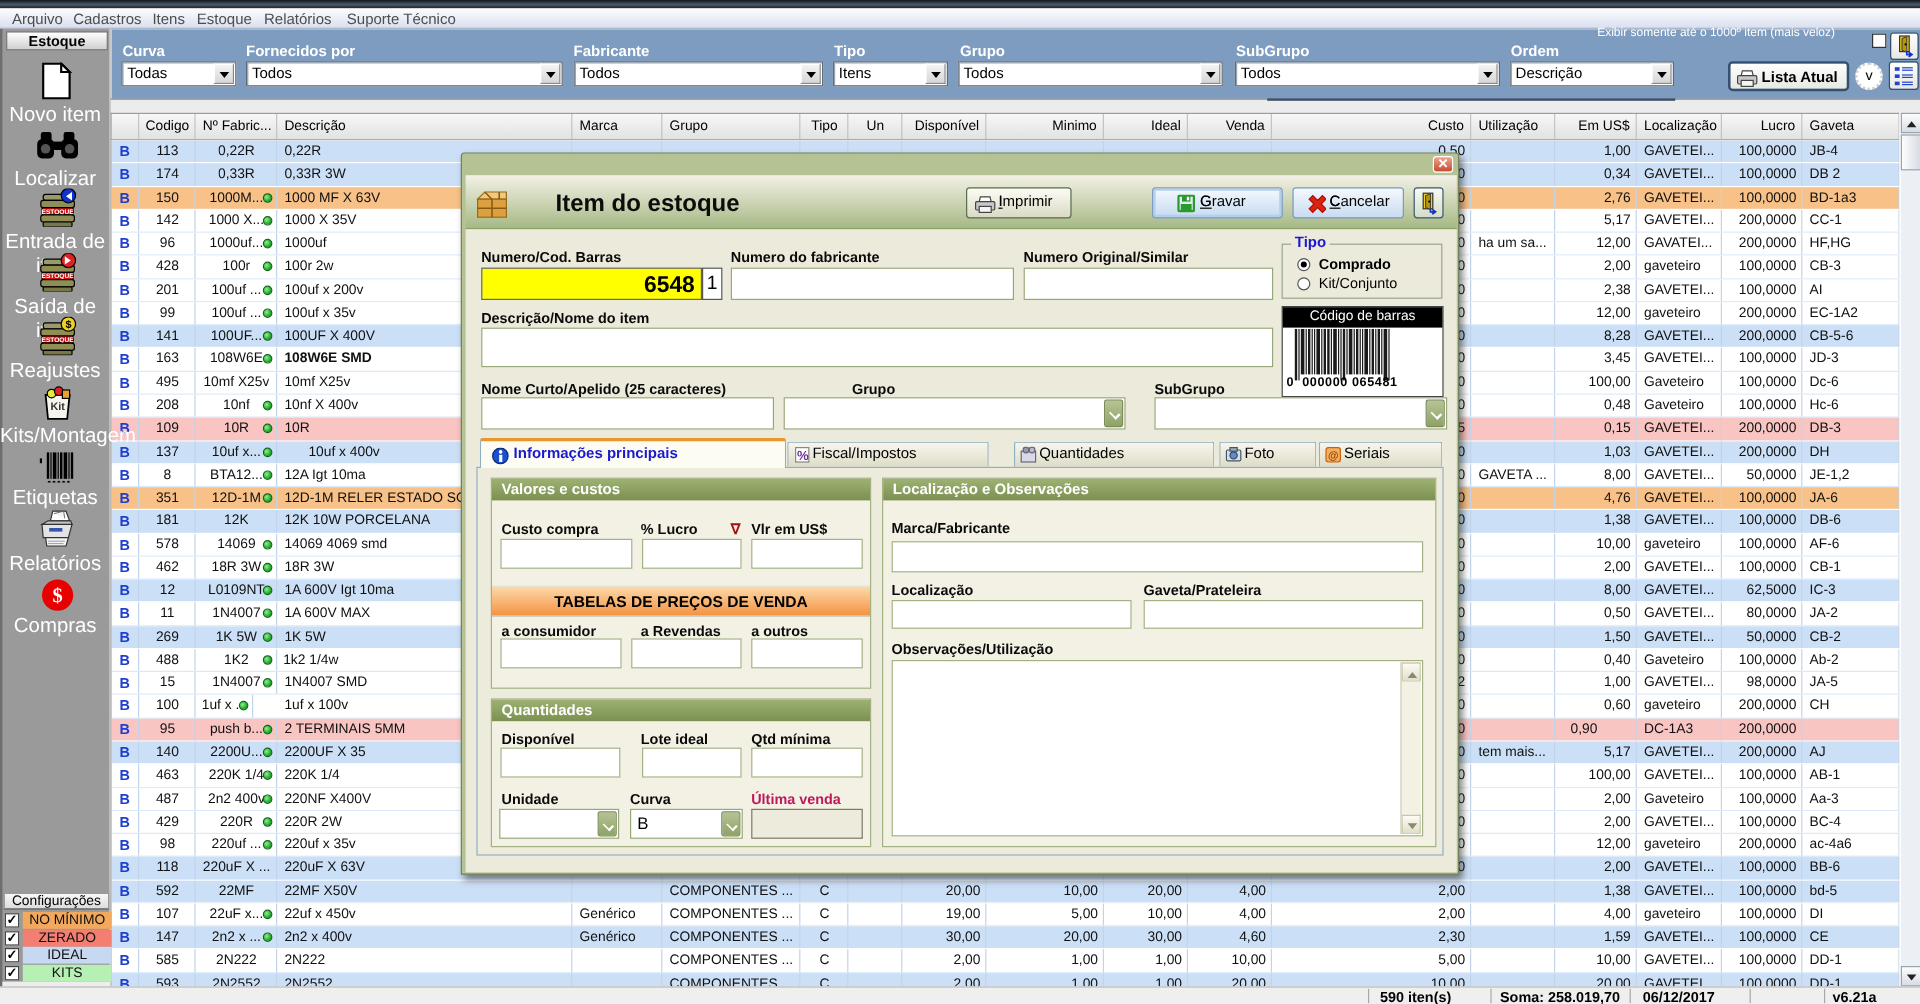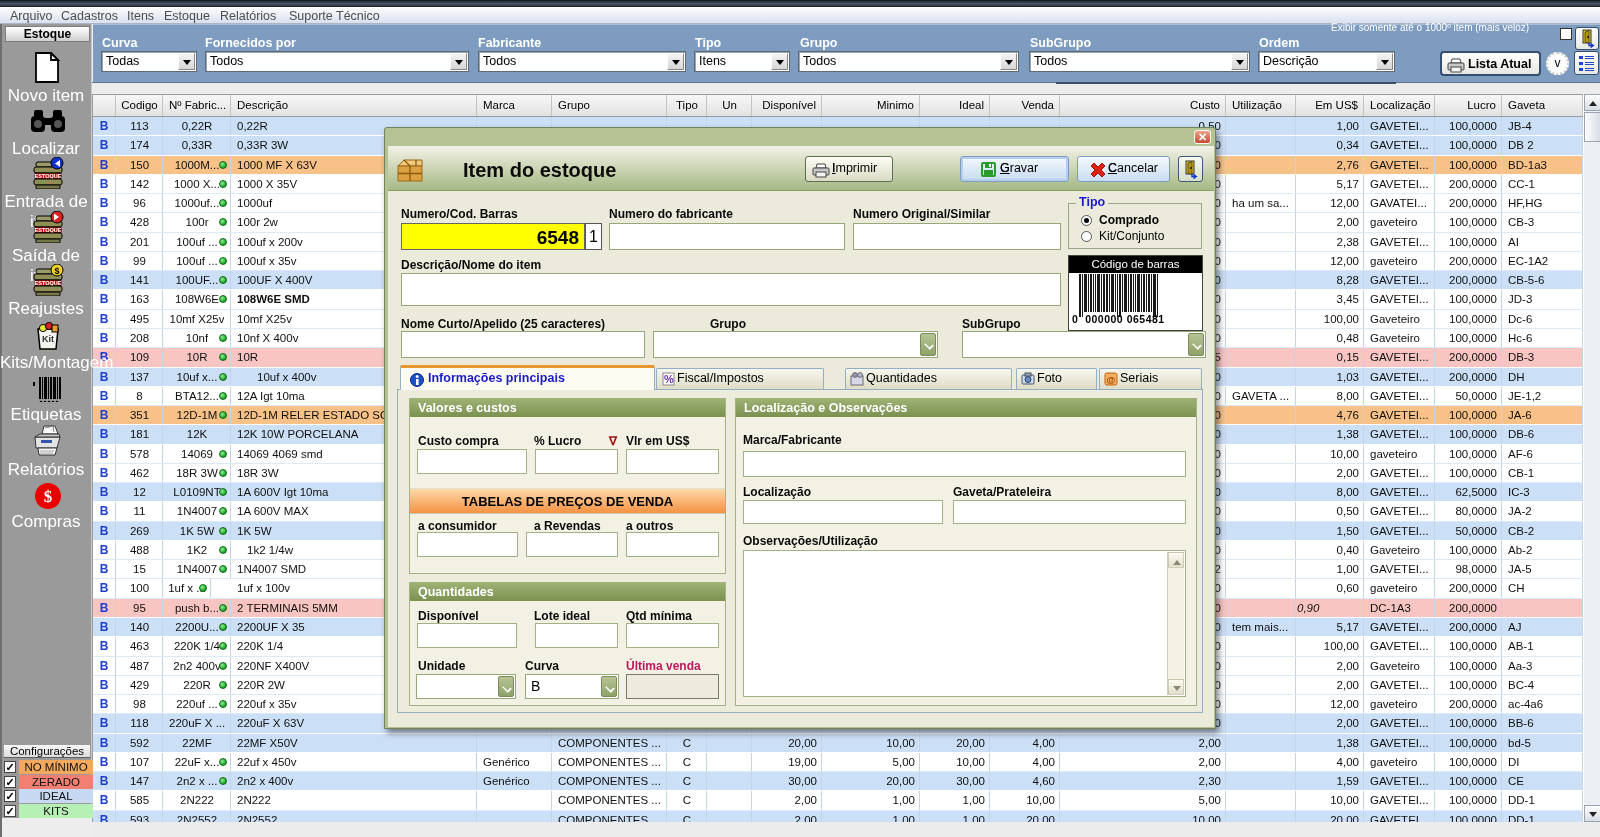--- a/index.html
+++ b/index.html
@@ -647,21 +647,21 @@
         <div class="c" style="left:1134px;width:69px;text-align:left;padding-left:5px;"></div>
         <div class="c" style="left:1204px;width:67px;text-align:right;padding-right:4px;">1,50</div>
         <div class="c" style="left:1272px;width:70px;text-align:left;padding-left:5px;">GAVETEI...</div>
         <div class="c" style="left:1343px;width:66px;text-align:right;padding-right:4px;">50,0000</div>
         <div class="c" style="left:1410px;width:80px;text-align:left;padding-left:5px;">CB-2</div>
       </div>
 <div class="row" style="top:423.94px;background:#ffffff;border-bottom:1px solid #dce9f8;">
         <div class="c" style="left:0px;width:23px;text-align:center;"><span class="bmk">B</span></div>
         <div class="c" style="left:24px;width:46px;text-align:center;">488</div>
         <div class="c" style="left:71px;width:67px;text-align:center;"><span class="fabtx">1K2</span><i class="dot"></i></div>
-        <div class="c" style="left:149px;width:245px;text-align:left;padding-left:5px;">1k2 1/4w</div>
+        <div class="c" style="left:138px;width:245px;text-align:left;padding-left:5px;">1k2 1/4w</div>
         <div class="c" style="left:385px;width:74px;text-align:left;padding-left:5px;"></div>
         <div class="c" style="left:460px;width:114px;text-align:left;padding-left:5px;"></div>
         <div class="c" style="left:575px;width:39px;text-align:center;"></div>
         <div class="c" style="left:615px;width:44px;text-align:center;"></div>
         <div class="c" style="left:660px;width:69px;text-align:right;padding-right:4px;"></div>
         <div class="c" style="left:730px;width:97px;text-align:right;padding-right:4px;"></div>
         <div class="c" style="left:828px;width:69px;text-align:right;padding-right:4px;"></div>
         <div class="c" style="left:898px;width:69px;text-align:right;padding-right:4px;"></div>
         <div class="c" style="left:968px;width:165px;text-align:right;padding-right:4px;">0,20</div>
         <div class="c" style="left:1134px;width:69px;text-align:left;padding-left:5px;"></div>
@@ -718,21 +718,21 @@
         <div class="c" style="left:385px;width:74px;text-align:left;padding-left:5px;"></div>
         <div class="c" style="left:460px;width:114px;text-align:left;padding-left:5px;"></div>
         <div class="c" style="left:575px;width:39px;text-align:center;"></div>
         <div class="c" style="left:615px;width:44px;text-align:center;"></div>
         <div class="c" style="left:660px;width:69px;text-align:right;padding-right:4px;"></div>
         <div class="c" style="left:730px;width:97px;text-align:right;padding-right:4px;"></div>
         <div class="c" style="left:828px;width:69px;text-align:right;padding-right:4px;"></div>
         <div class="c" style="left:898px;width:69px;text-align:right;padding-right:4px;"></div>
         <div class="c" style="left:968px;width:165px;text-align:right;padding-right:4px;">0,40</div>
         <div class="c" style="left:1134px;width:69px;text-align:left;padding-left:5px;"></div>
-        <div class="c" style="left:1204px;width:67px;text-align:left;padding-right:20px;font-style:italic;">0,90</div>
+        <div class="c" style="left:1204px;width:67px;text-align:center;padding-right:20px;">0,90</div>
         <div class="c" style="left:1272px;width:70px;text-align:left;padding-left:5px;">DC-1A3</div>
         <div class="c" style="left:1343px;width:66px;text-align:right;padding-right:4px;">200,0000</div>
         <div class="c" style="left:1410px;width:80px;text-align:left;padding-left:5px;"></div>
       </div>
 <div class="row" style="top:501.02px;background:#cbdff6;border-bottom:1px solid #ffffff;">
         <div class="c" style="left:0px;width:23px;text-align:center;"><span class="bmk">B</span></div>
         <div class="c" style="left:24px;width:46px;text-align:center;">140</div>
         <div class="c" style="left:71px;width:67px;text-align:center;"><span class="fabtx">2200U...</span><i class="dot"></i></div>
         <div class="c" style="left:139px;width:245px;text-align:left;padding-left:5px;">2200UF X 35</div>
         <div class="c" style="left:385px;width:74px;text-align:left;padding-left:5px;"></div>
@@ -1064,20 +1064,31 @@
         <span class="cb">✓</span>
         <span class="band" style="background:#c7d9f2;">IDEAL</span>
       </div>
     <div class="leg" style="top:779.5px;">
         <span class="cb">✓</span>
         <span class="band" style="background:#b7f0b4;">KITS</span>
       </div>
     <div style="position:absolute;left:0;top:794px;width:90px;height:19px;background:#ededed;"></div>
   </div>
 
+  <div id="status" class="abs">
+    <i style="left:1140px;"></i>
+      <span style="left:1150px;">590 iten(s)</span>
+    <i style="left:1242px;"></i>
+      <span style="left:1250px;">Soma: 258.019,70</span>
+    <i style="left:1358px;"></i>
+      <span style="left:1369px;">06/12/2017</span>
+    <i style="left:1458px;"></i>
+    <i style="left:1520px;"></i>
+      <span style="left:1527px;">v6.21a</span>
+  </div>
 
   <div id="dlg" class="abs">
     <div id="dx">✕</div>
     <div id="dhead">
       <svg class="sic" style="left:9px;top:13px;" width="26" height="23" viewBox="0 0 26 23">
           <path d="M1 7 L7 1 L25 1 L25 7 Z" fill="#f0c87e" stroke="#9a6a18"></path>
           <rect x="1" y="7" width="24" height="15" fill="#dda040" stroke="#9a6a18"></rect>
           <path d="M1 14.5 h24 M13 7 v15 M7 1 L13 7 M19 1 L19 7" stroke="#8a5a10" stroke-width="1.3" fill="none"></path>
         </svg>
       <div id="dtext">Item do estoque</div>

